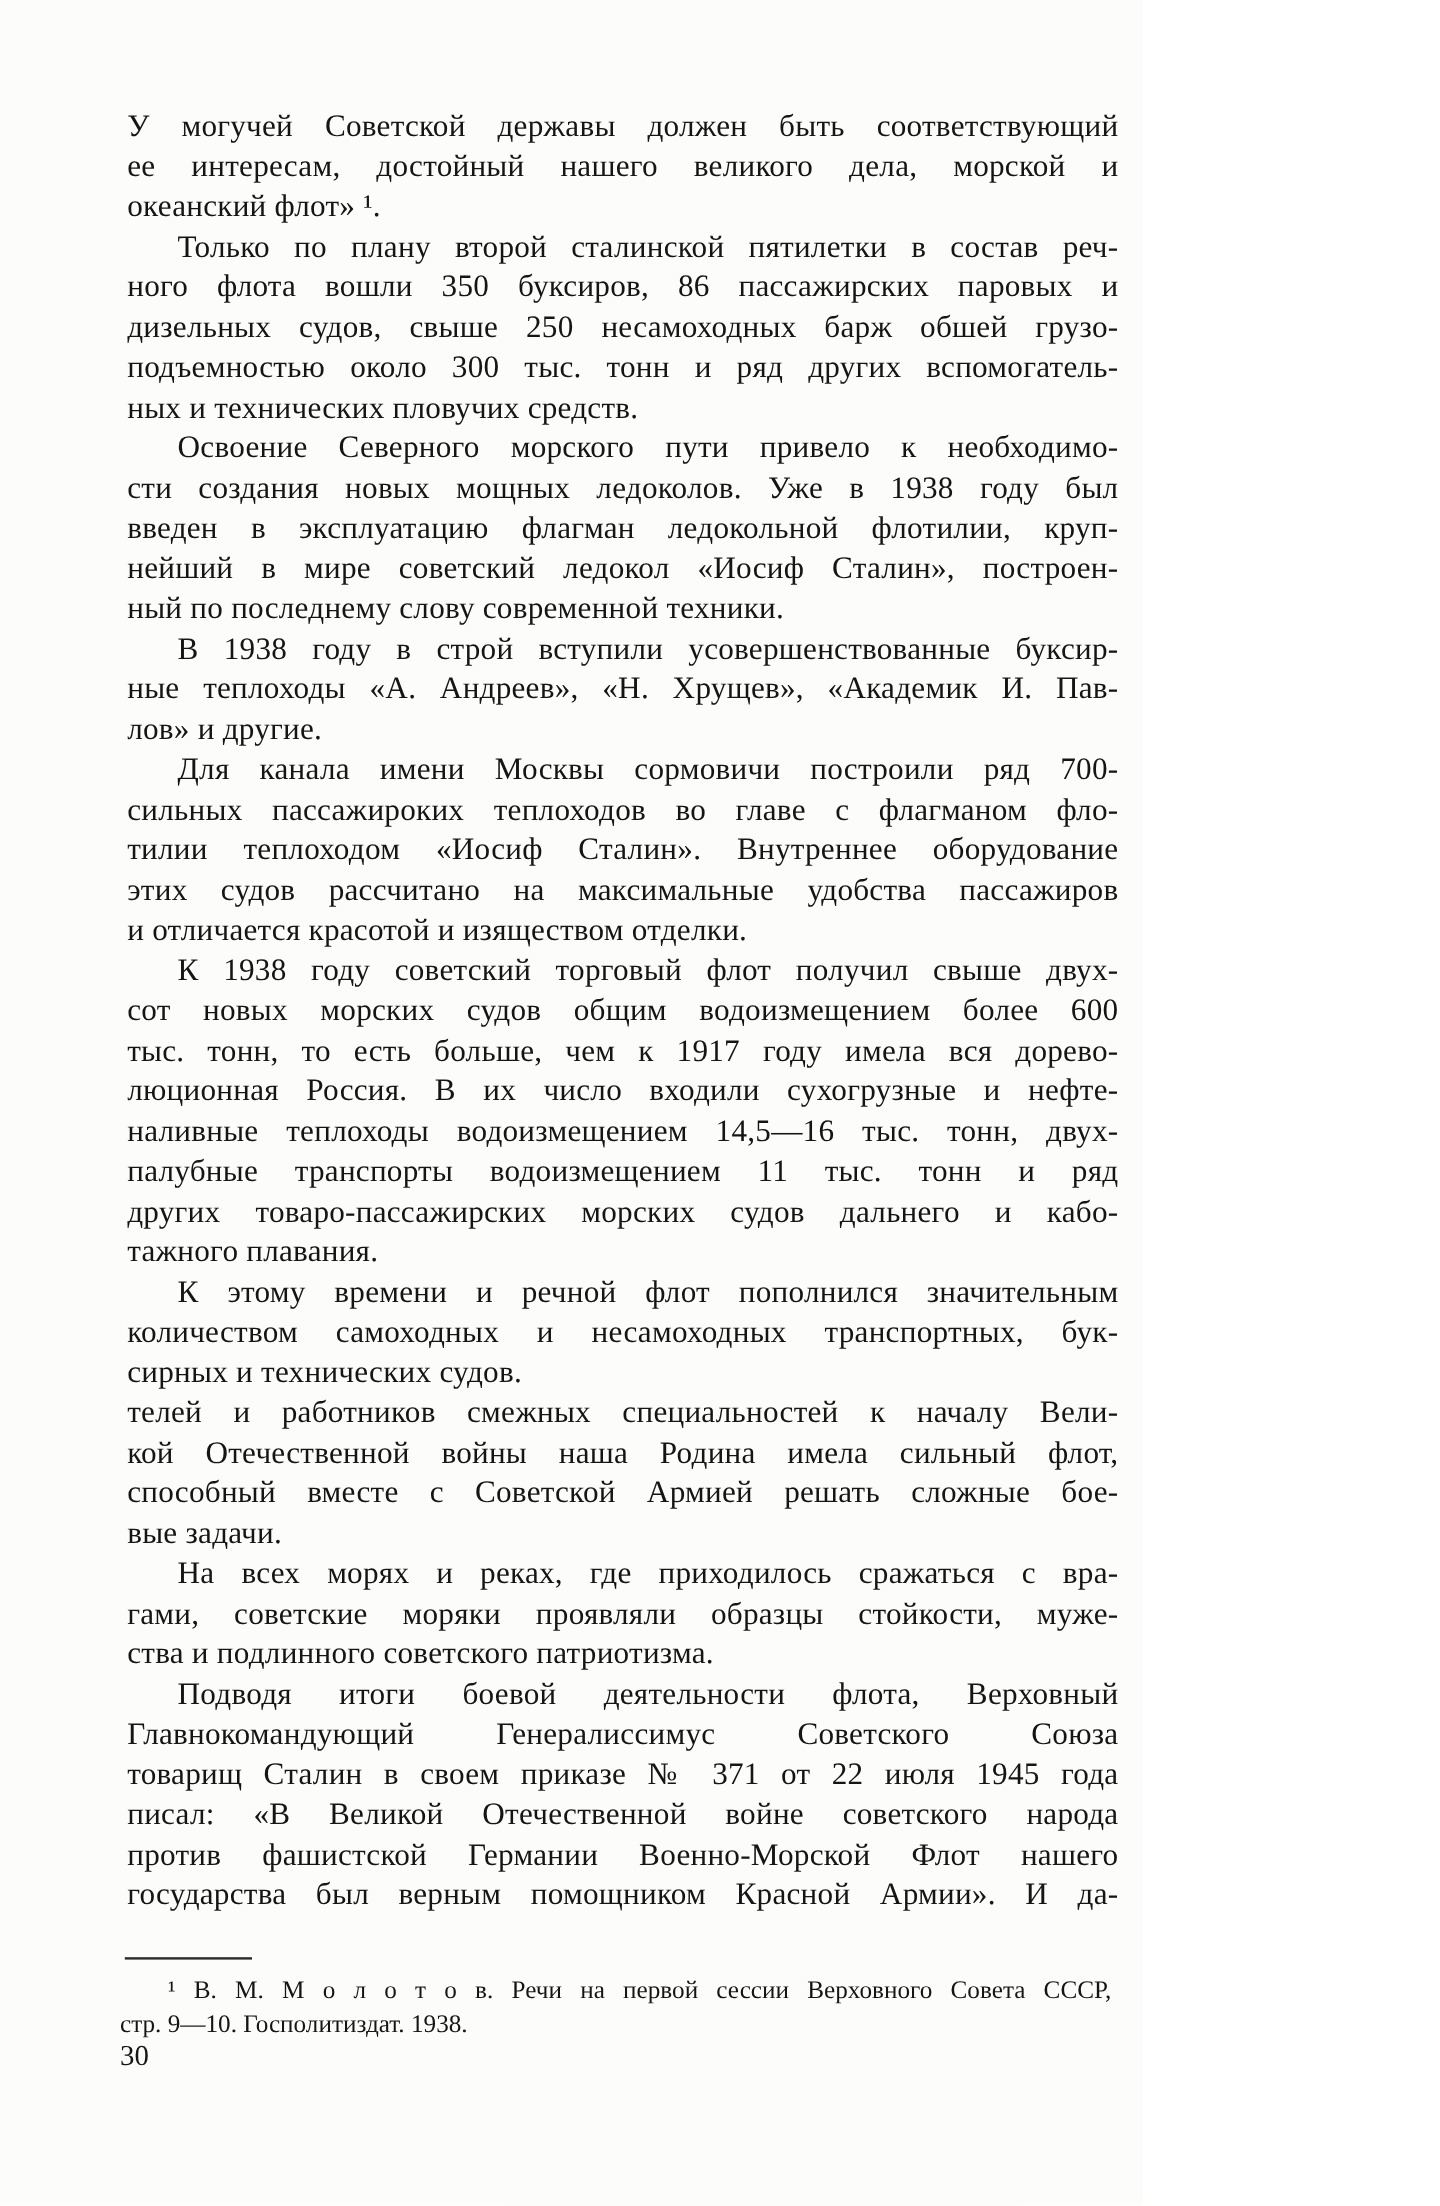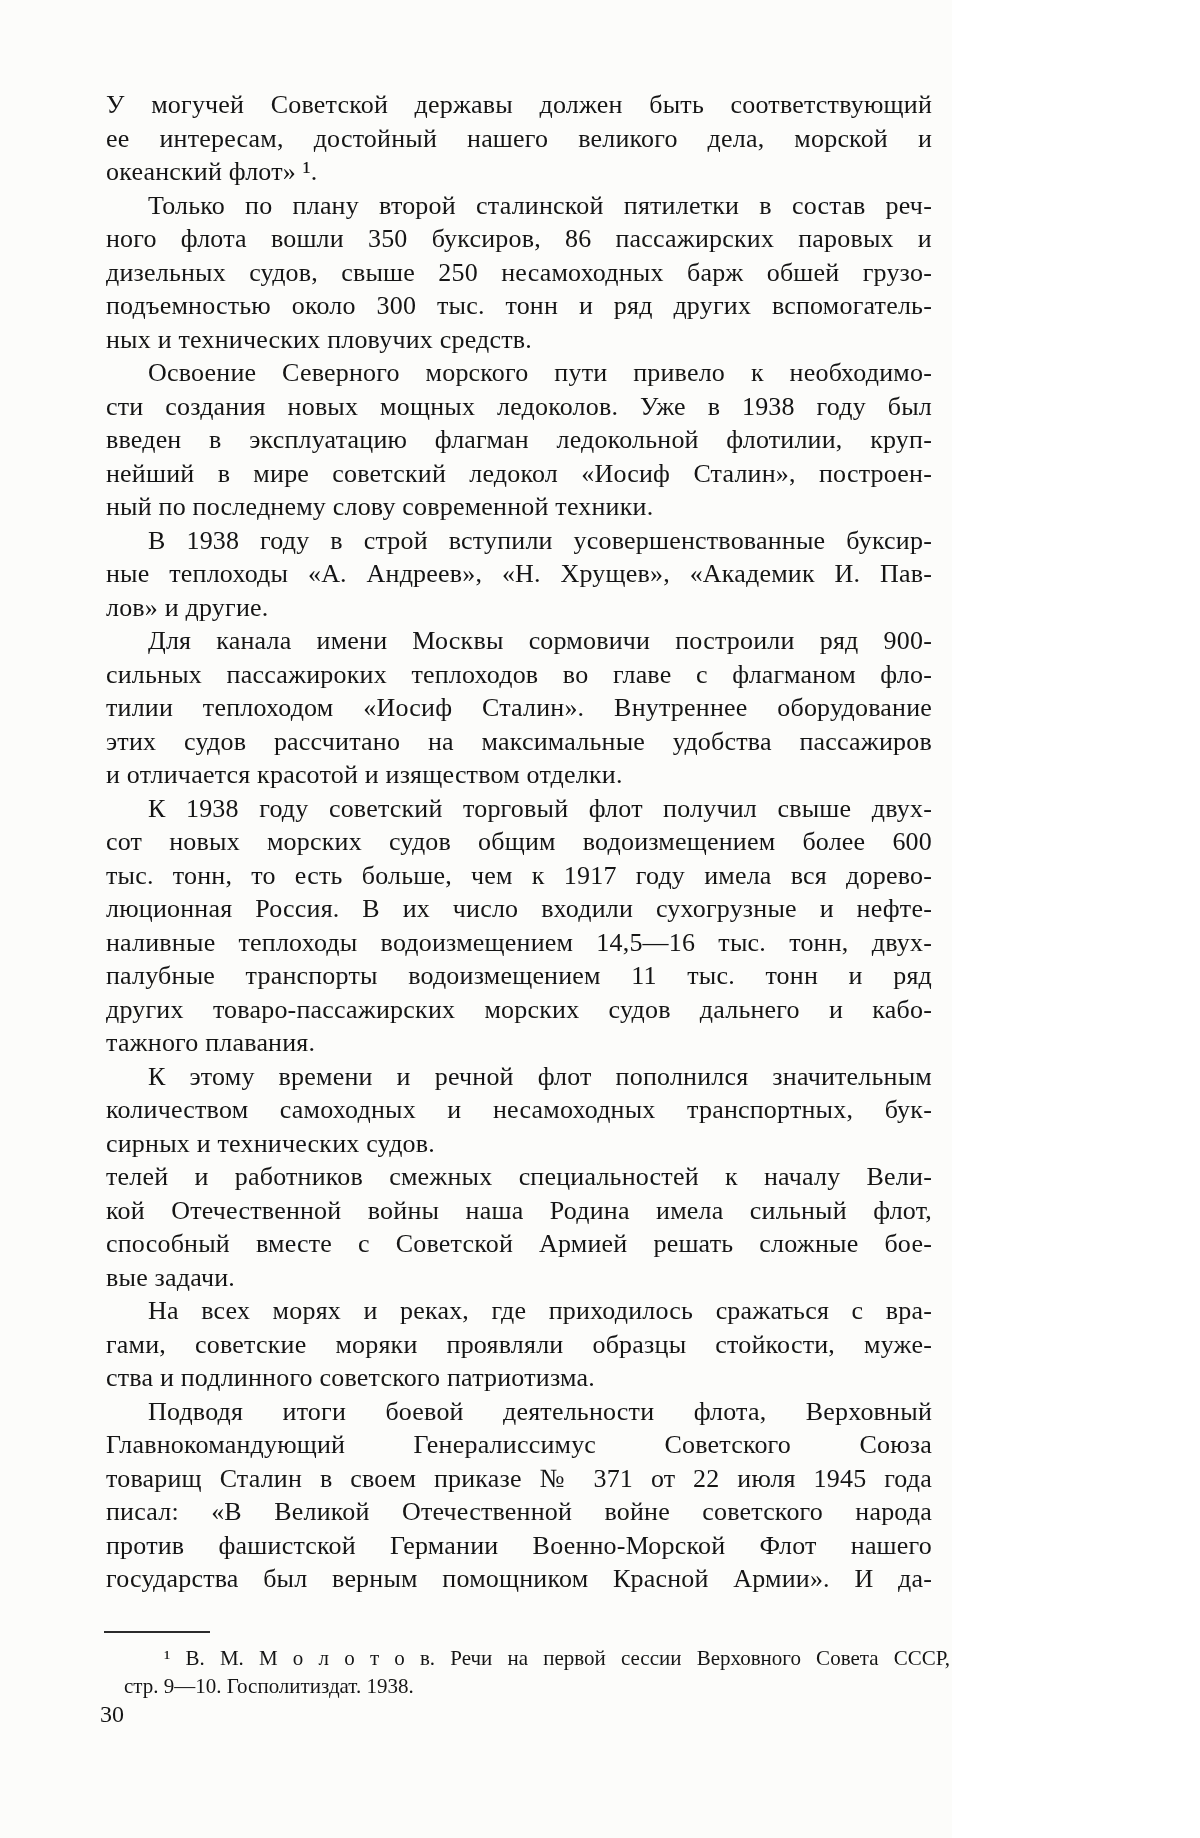--- a/index.html
+++ b/index.html
@@ -33,21 +33,21 @@
   .footnote-rule {
     position: absolute;
     left: 104px;
     top: 1631px;
     width: 106px;
     height: 2px;
     background: #2b2b2b;
   }
   .footnote {
     position: absolute;
-    left: 124px;
+    left: 100px;
     top: 1644px;
     width: 826px;
     font-size: 21px;
     line-height: 28px;
   }
   .fn-line { text-align: left; }
   .fn-line.fn-first {
     text-indent: 40px;
     height: 28px;
     overflow: hidden;
@@ -85,21 +85,21 @@
         <div class="line">введен в эксплуатацию флагман ледокольной флотилии, круп-</div>
         <div class="line">нейший в мире советский ледокол «Иосиф Сталин», построен-</div>
         <div class="line endline">ный по последнему слову современной техники.</div>
       </div>
       <div class="para">
         <div class="line indent">В 1938 году в строй вступили усовершенствованные буксир-</div>
         <div class="line">ные теплоходы «А. Андреев», «Н. Хрущев», «Академик И. Пав-</div>
         <div class="line endline">лов» и другие.</div>
       </div>
       <div class="para">
-        <div class="line indent">Для канала имени Москвы сормовичи построили ряд 900-</div>
+        <div class="line indent">Для канала имени Москвы сормовичи построили ряд 700-</div>
         <div class="line">сильных пассажироких теплоходов во главе с флагманом фло-</div>
         <div class="line">тилии теплоходом «Иосиф Сталин». Внутреннее оборудование</div>
         <div class="line">этих судов рассчитано на максимальные удобства пассажиров</div>
         <div class="line endline">и отличается красотой и изяществом отделки.</div>
       </div>
       <div class="para">
         <div class="line indent">К 1938 году советский торговый флот получил свыше двух-</div>
         <div class="line">сот новых морских судов общим водоизмещением более 600</div>
         <div class="line">тыс. тонн, то есть больше, чем к 1917 году имела вся дорево-</div>
         <div class="line">люционная Россия. В их число входили сухогрузные и нефте-</div>

